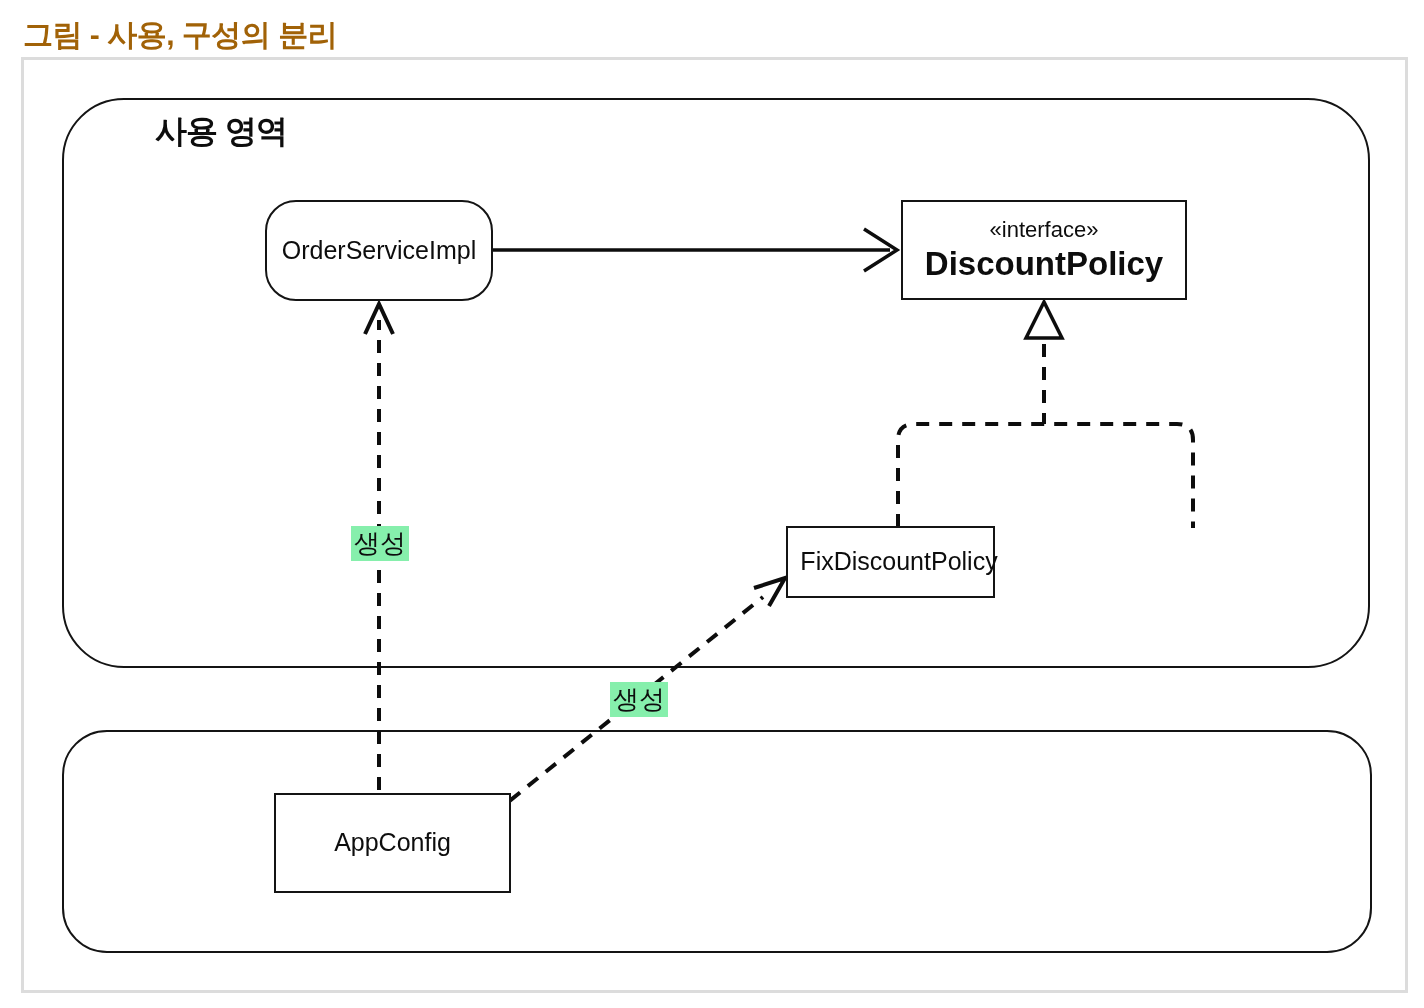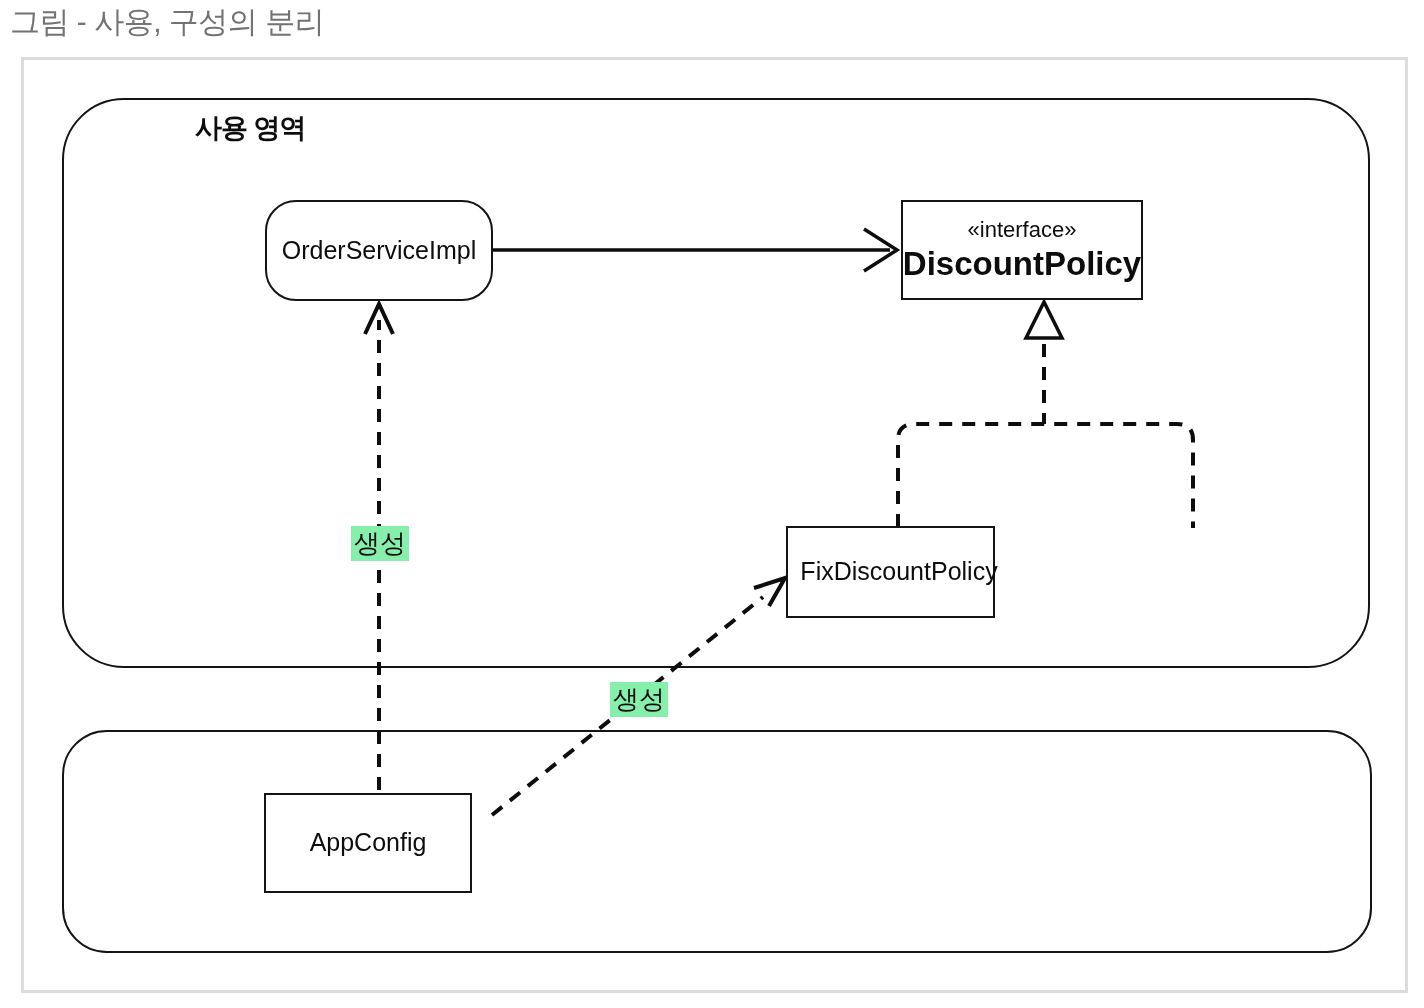--- a/index.html
+++ b/index.html
@@ -12,25 +12,25 @@
     position: relative;
     width: 1424px;
     height: 1008px;
     background: #ffffff;
     overflow: hidden;
   }
   .page-title {
     position: absolute;
     left: 10px;
     top: 2px;
-    margin: 0;
+    margin: 13px;
     font-size: 30px;
-    font-weight: 400;
+    font-weight: 700;
     letter-spacing: -0.5px;
-    color: #737373;
+    color: #a16207;
     white-space: nowrap;
   }
   .outer-frame {
     position: absolute;
     left: 21px;
     top: 57px;
     width: 1387px;
     height: 936px;
     border: 3px solid #dcdcdc;
     box-sizing: border-box;
@@ -51,48 +51,47 @@
   }
   .area-config {
     left: 62px;
     top: 730px;
     width: 1310px;
     height: 223px;
     border-radius: 45px;
   }
   .area-label {
     position: absolute;
-    font-size: 27px;
+    font-size: 32px;
     font-weight: 700;
     letter-spacing: -1px;
     color: #0d0d0d;
     white-space: nowrap;
-    margin-left: 40px;
   }
   .area-label-usage { left: 155px; top: 110px; }
   .area-label-config { left: 155px; top: 742px; }
   .class-box {
     position: absolute;
     border: 2px solid #141414;
     box-sizing: border-box;
     background: #ffffff;
     display: flex;
     flex-direction: column;
     align-items: center;
     justify-content: center;
     text-align: center;
     font-size: 25px;
     color: #0d0d0d;
     line-height: 1.25;
   }
   .box-order    { left: 265px;  top: 200px; width: 228px; height: 101px; border-radius: 31px; }
-  .box-discount { left: 901px;  top: 200px; width: 242px; height: 100px; }
-  .box-fix      { left: 786px;  top: 526px; width: 209px; height: 92px; padding-left: 17px; }
+  .box-discount { left: 901px;  top: 200px; width: 286px; height: 100px; }
+  .box-fix      { left: 786px;  top: 526px; width: 209px; height: 72px; padding-left: 17px; }
   .box-rate     { left: 1080px; top: 527px; width: 225px; height: 100px; }
-  .box-app      { left: 264px;  top: 793px; width: 208px; height: 100px; }
+  .box-app      { left: 274px;  top: 793px; width: 237px; height: 100px; }
   .stereotype { font-size: 22px; font-weight: 400; }
   .class-name-bold { font-size: 33px; font-weight: 700; }
   .edge-label {
     position: absolute;
     font-size: 26px;
     color: #0d0d0d;
     background: #86efac;
     padding: 0 3px;
     white-space: nowrap;
   }

